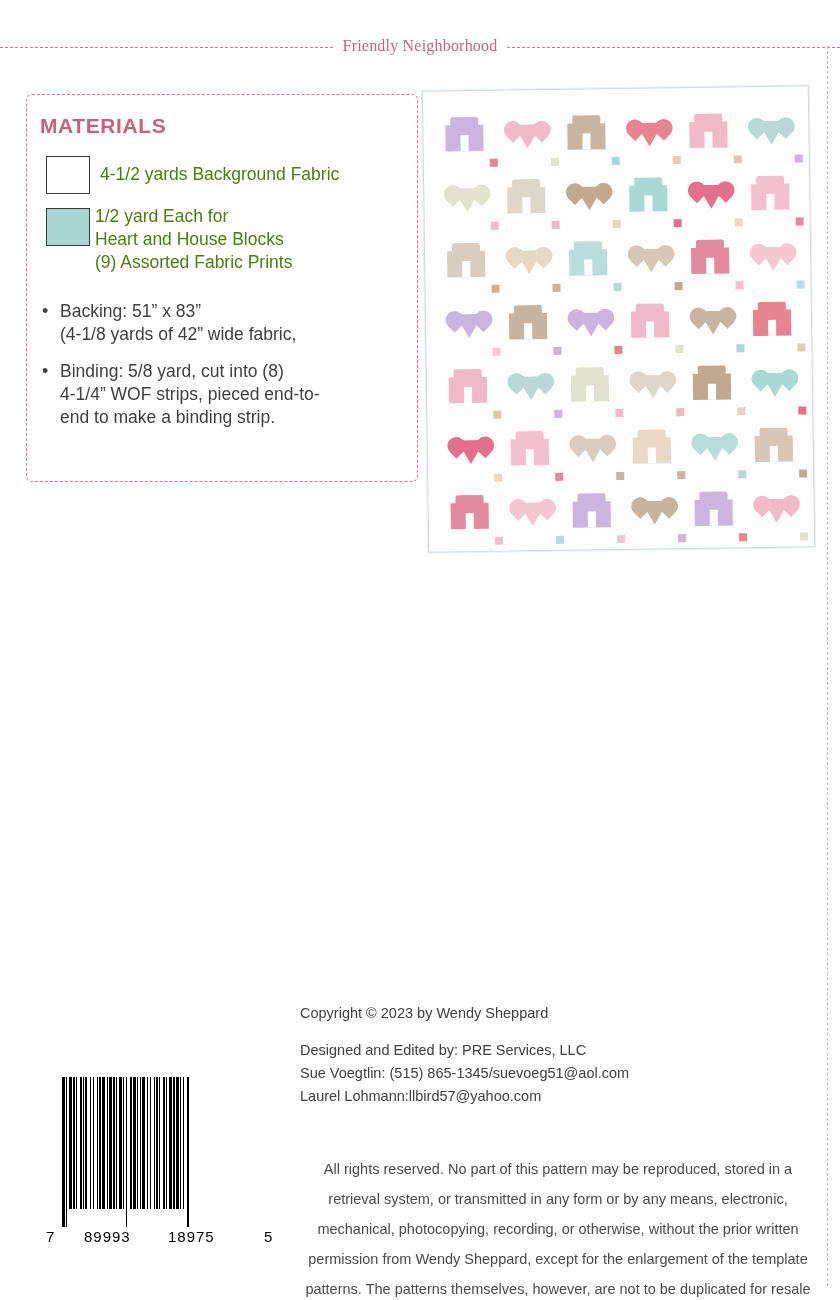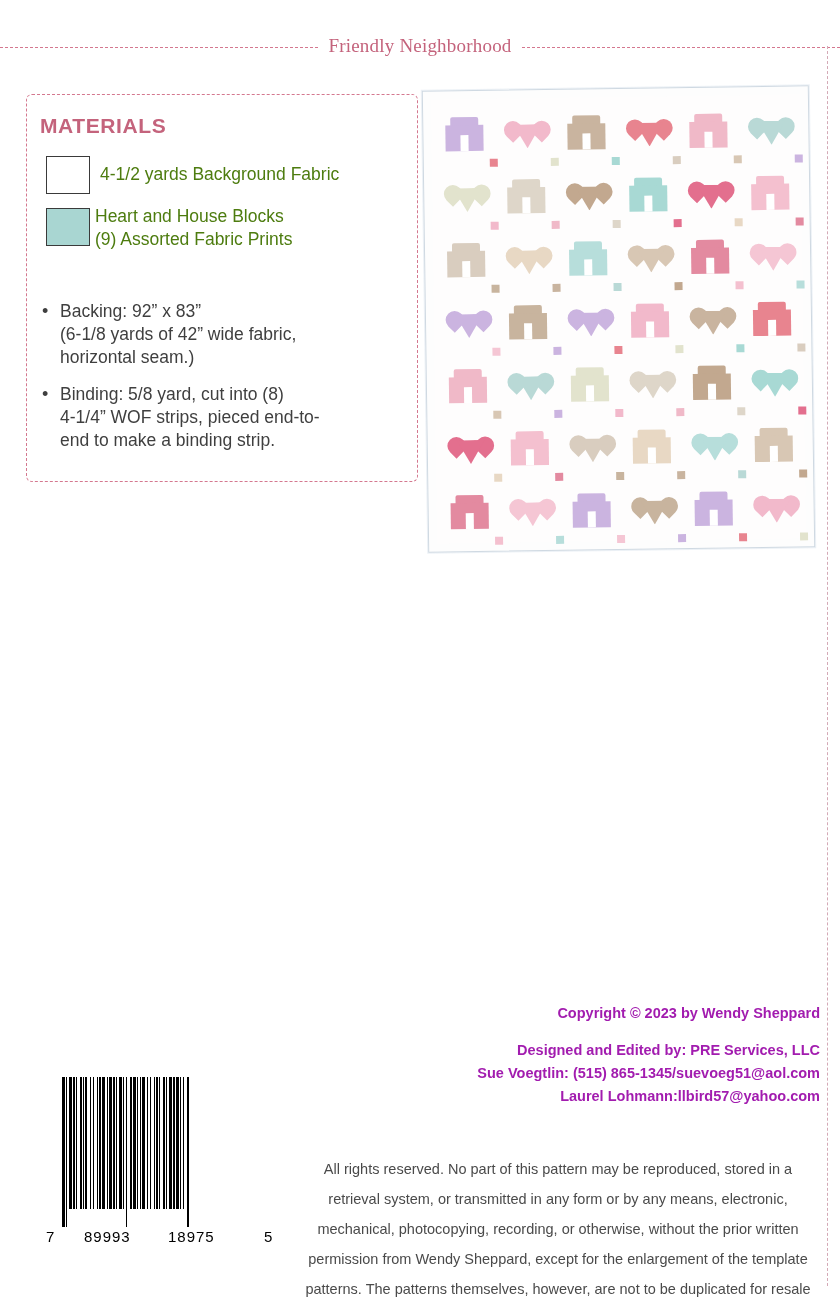--- a/index.html
+++ b/index.html
@@ -27,21 +27,21 @@
     justify-content: center;
   }
   .header .rule {
     flex: 1 1 auto;
     height: 0;
     border-top: 1.5px dashed #d4788f;
     margin-top: 2px;
   }
   .header .title {
     font-family: "Liberation Serif", serif;
-    font-size: 19px;
+    font-size: 16px;
     color: #c4637c;
     padding: 0 10px;
     white-space: nowrap;
     letter-spacing: 0.2px;
   }
 
   
   .edge-dash {
     position: absolute;
     top: 46px;
@@ -209,25 +209,24 @@
     width: 8px;
     height: 8px;
   }
 
   
   .copyright {
     position: absolute;
     left: 300px;
     top: 1003px;
     width: 520px;
-    text-align: right;
+    text-align: left;
     font-size: 14.5px;
-    color: #a21caf;
+    color: #404040;
     line-height: 21px;
-    font-weight: bold;
   }
   .cr-line { margin-bottom: 2px; }
   .cr-gap { height: 14px; }
   .legal {
     position: absolute;
     left: 298px;
     top: 1154px;
     width: 520px;
     text-align: center;
     font-size: 14.5px;
@@ -281,29 +280,29 @@
 <div class="edge-dash"></div>
 
 <div class="materials-box"></div>
 <div class="materials-title">MATERIALS</div>
 
 <div class="swatch swatch-bg"></div>
 <div class="mat-line mat-bg-text">4-1/2 yards Background Fabric</div>
 
 <div class="swatch swatch-teal"></div>
 <div class="mat-line mat-teal-text">
+  <div>1/2 yard Each for</div>
   <div>Heart and House  Blocks</div>
   <div>(9) Assorted Fabric Prints</div>
 </div>
 
 <div class="bullets">
   <div class="bullet">
-    <div>Backing: 92” x 83”</div>
-    <div>(6-1/8 yards of 42” wide fabric,</div>
-    <div>horizontal seam.)</div>
+    <div>Backing: 51” x 83”</div>
+    <div>(4-1/8 yards of 42” wide fabric,</div>
   </div>
   <div class="bullet">
     <div>Binding: 5/8 yard, cut into (8)</div>
     <div>4-1/4” WOF strips, pieced end-to-</div>
     <div>end to make a binding strip.</div>
   </div>
 </div>
 
 <div class="quilt-wrap">
   <div class="quilt-frame">

